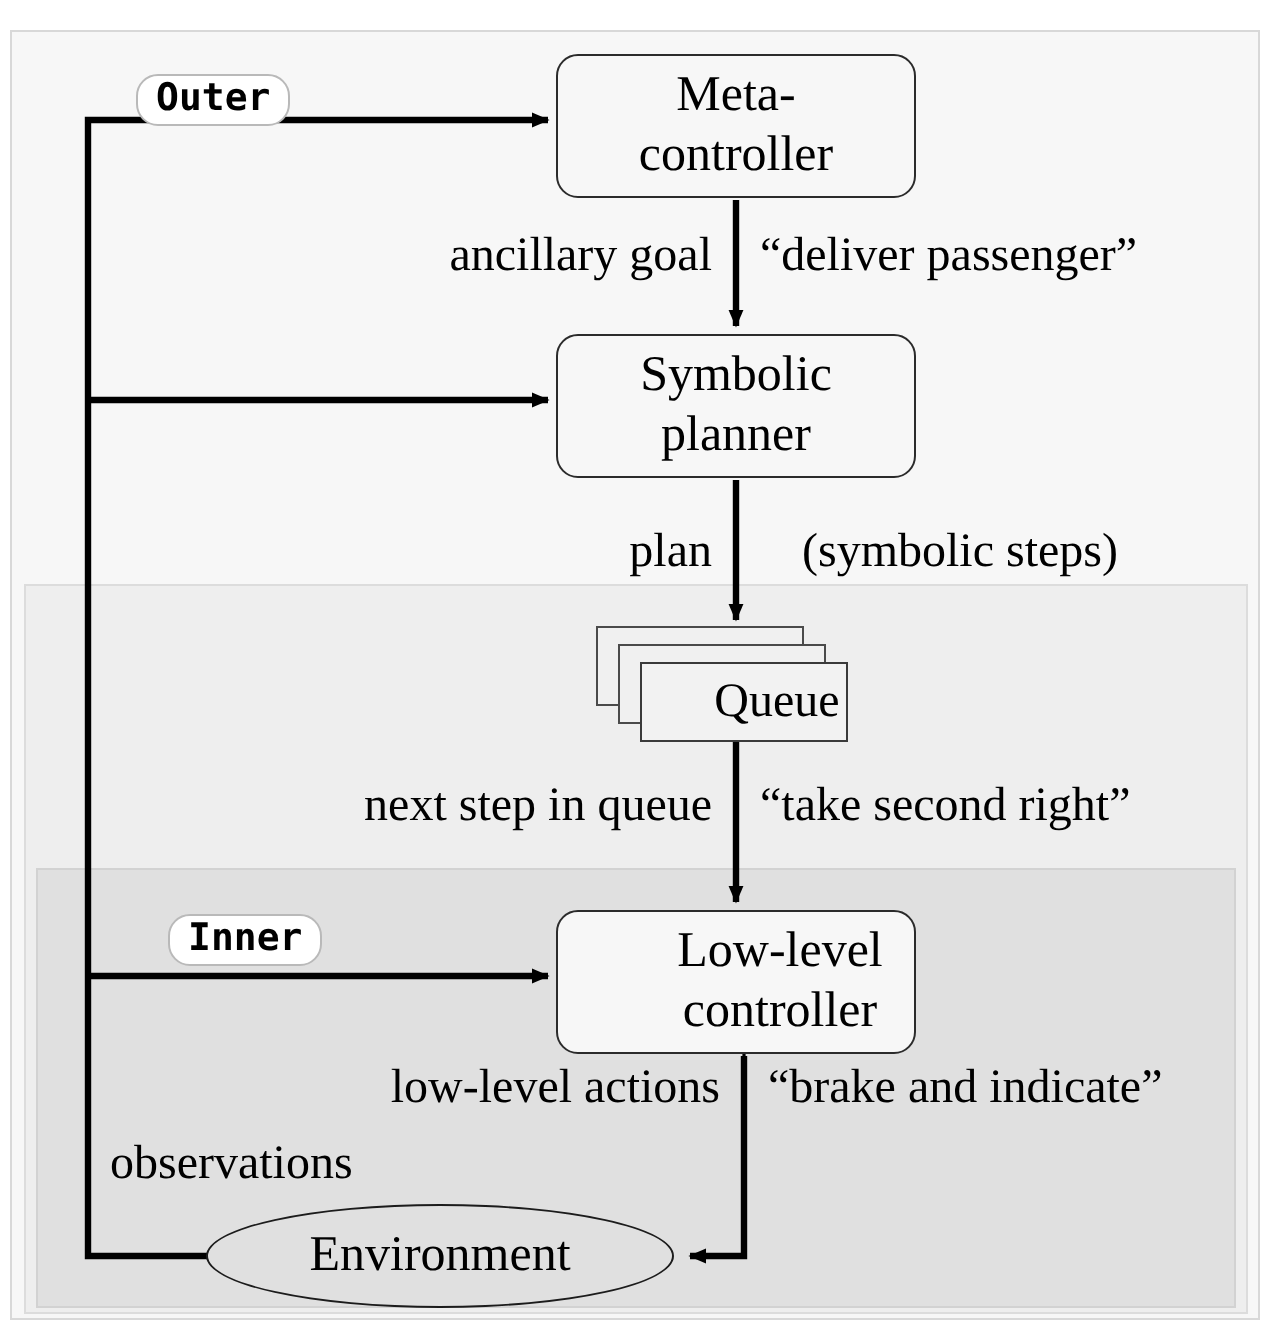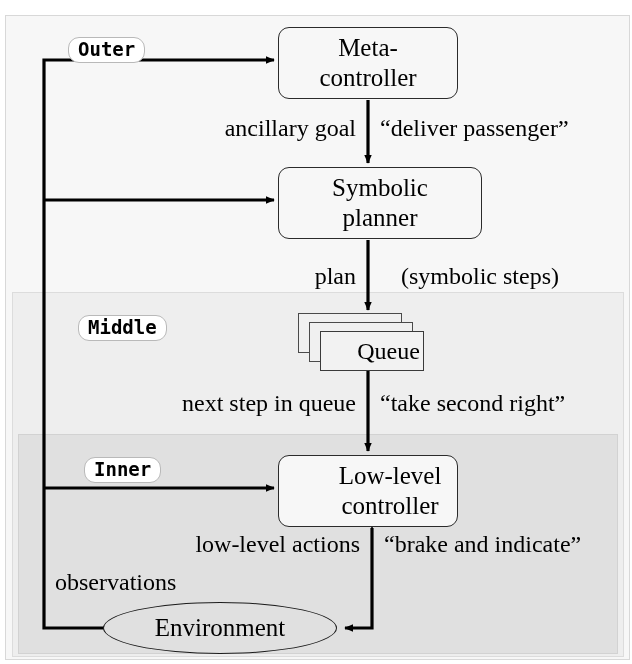--- a/index.html
+++ b/index.html
@@ -18,21 +18,21 @@
     padding:1px 9px 3px 9px;line-height:20px;white-space:nowrap;z-index:30;margin-top:34px;}
   #label-outer{left:68px;top:3px;}
   #label-middle{left:78px;top:281px;}
   #label-inner{left:84px;top:423px;}
 
   
   .node{position:absolute;box-sizing:border-box;background:#f7f7f7;border:1.6px solid #2b2b2b;
     border-radius:11px;display:flex;flex-direction:column;align-items:center;justify-content:center;
     font-size:25px;line-height:30px;color:#000;z-index:20;text-align:center;}
   #node-meta{left:278px;top:27px;width:180px;height:72px;}
-  #node-planner{left:278px;top:167px;width:204px;height:72px;text-align:right;}
+  #node-planner{left:278px;top:167px;width:180px;height:72px;text-align:right;}
   #node-lowlevel{left:278px;top:455px;width:180px;height:72px;padding-left:44px;}
   .node .ln{display:block;}
 
   
   #queue-wrap{position:absolute;left:298px;top:313px;width:126px;height:62px;z-index:20;}
   .qbox{position:absolute;box-sizing:border-box;border:1.8px solid #4a4a4a;background:#f0f0f0;
     width:104px;height:40px;padding-left:33px;}
   #qbox-back{left:0px;top:0px;z-index:21;}
   #qbox-mid{left:11px;top:9px;z-index:22;}
   #qbox-front{left:22px;top:18px;z-index:23;background:#f2f2f2;border-color:#3a3a3a;
@@ -82,21 +82,20 @@
 
     <g stroke="#000000" stroke-width="1.6" fill="none">
       <line x1="368" y1="110" x2="368" y2="142"></line>
       <line x1="368" y1="258" x2="368" y2="288"></line>
       <line x1="368" y1="385" x2="368" y2="416"></line>
       <line x1="372" y1="525" x2="372" y2="558"></line>
     </g>
   </svg>
 
   <div class="zone-label" id="label-outer">Outer</div>
-  <div class="zone-label" id="label-middle">Middle</div>
   <div class="zone-label" id="label-inner">Inner</div>
 
   <div class="node" id="node-meta">
     <span class="ln">Meta-</span>
     <span class="ln">controller</span>
   </div>
 
   <div class="node" id="node-planner">
     <span class="ln">Symbolic</span>
     <span class="ln">planner</span>

